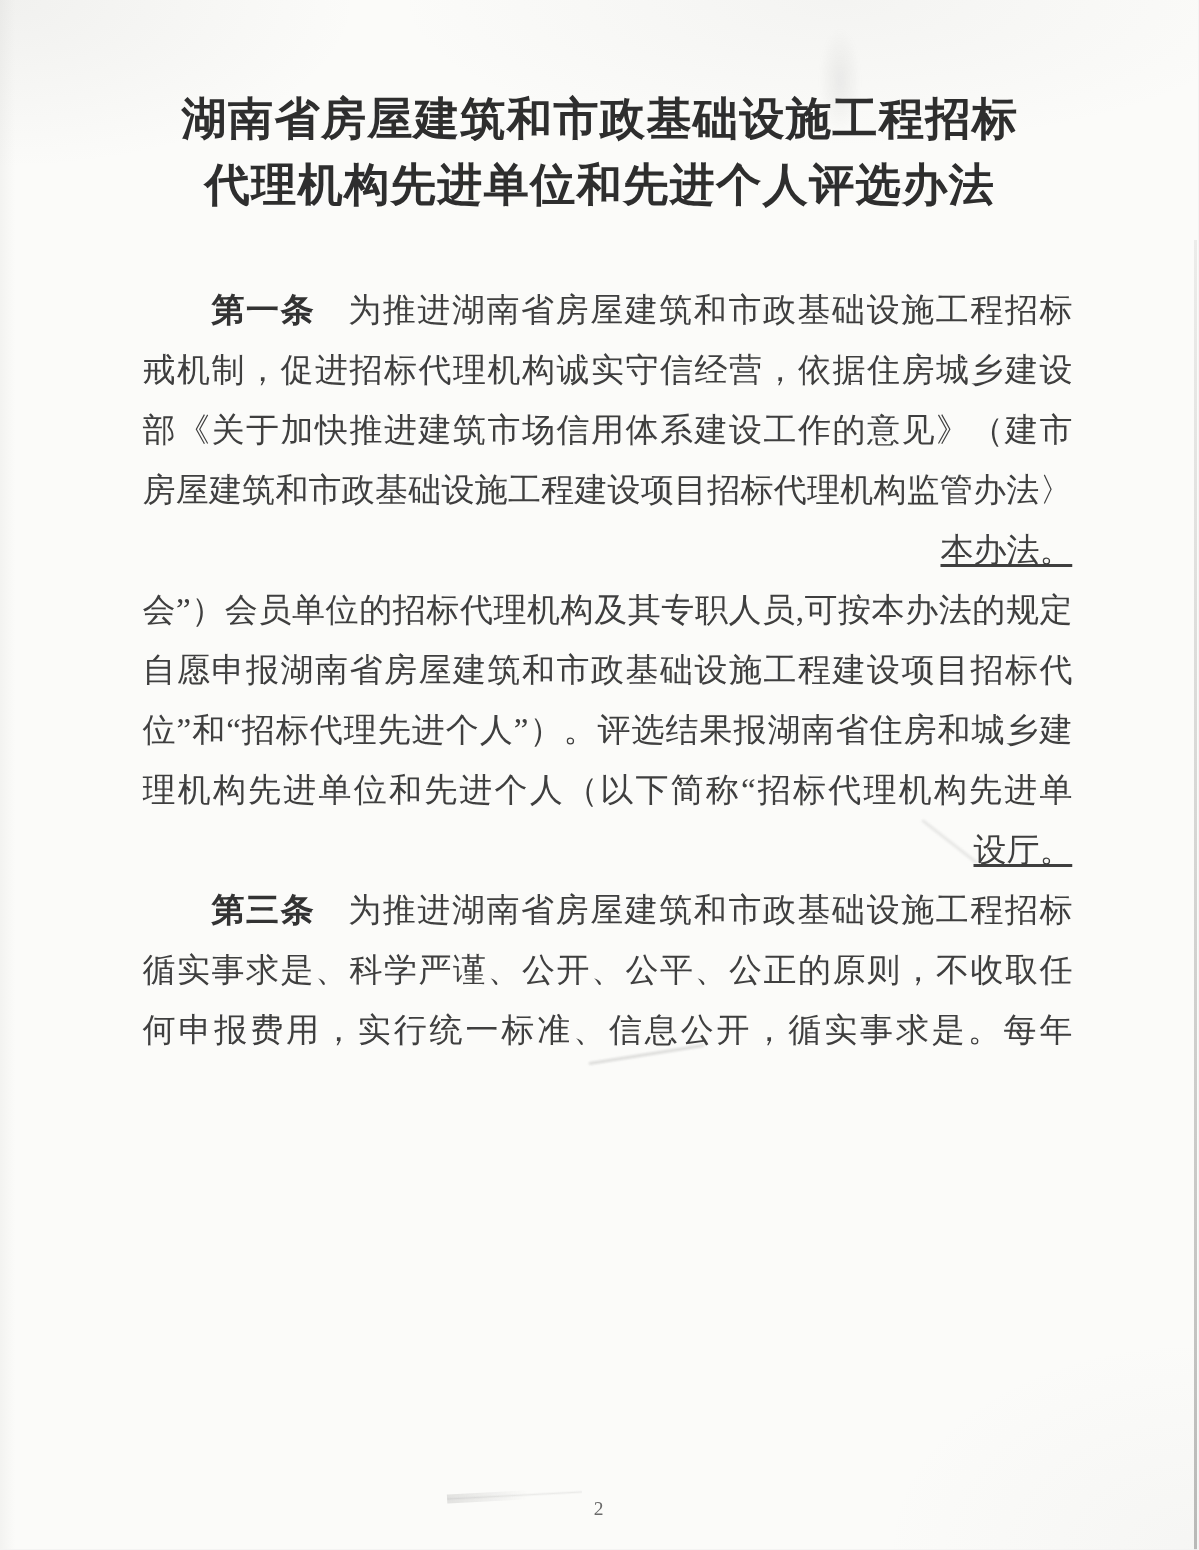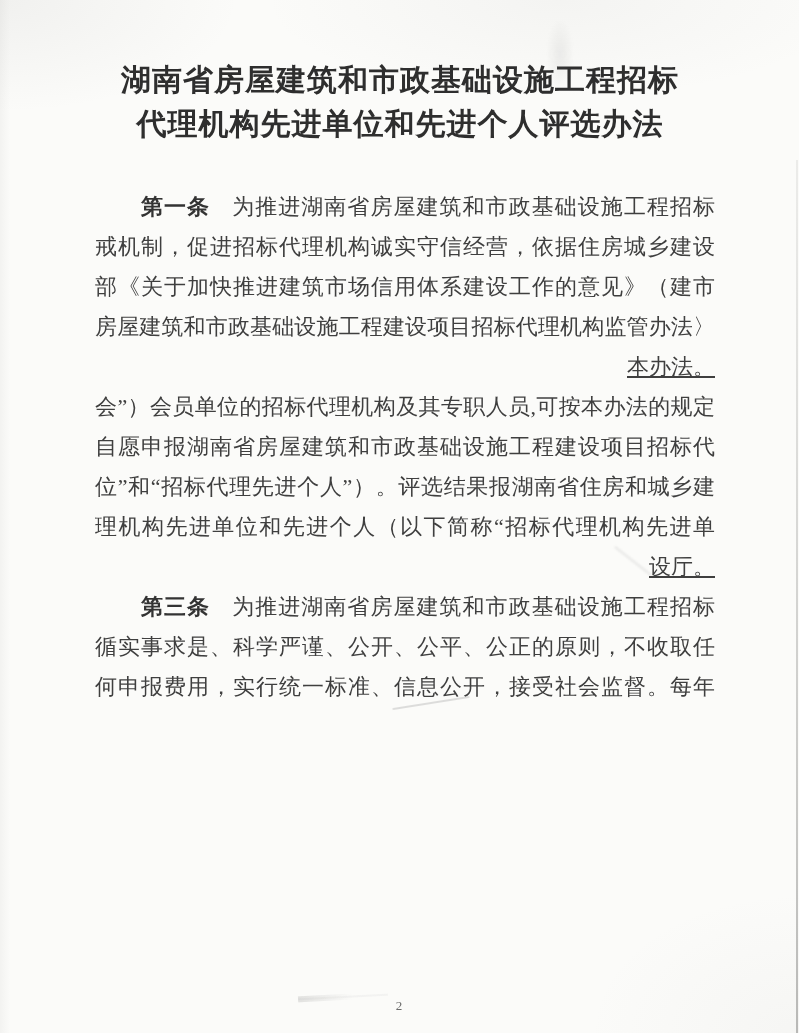--- a/index.html
+++ b/index.html
@@ -120,21 +120,21 @@
     <div class="line end">本办法。</div>
 
     <div class="line jl">会”）会员单位的招标代理机构及其专职人员,可按本办法的规定</div>
     <div class="line jl">自愿申报湖南省房屋建筑和市政基础设施工程建设项目招标代</div>
     <div class="line jl">位”和“招标代理先进个人”）。评选结果报湖南省住房和城乡建</div>
     <div class="line jl">理机构先进单位和先进个人（以下简称“招标代理机构先进单</div>
     <div class="line end">设厅。</div>
 
     <div class="line jl first"><span class="term">第三条</span><span>为推进湖南省房屋建筑和市政基础设施工程招标</span></div>
     <div class="line jl">循实事求是、科学严谨、公开、公平、公正的原则，不收取任</div>
-    <div class="line jl">何申报费用，实行统一标准、信息公开，接受社会监督。每年</div>
+    <div class="line jl">何申报费用，实行统一标准、信息公开，循实事求是。每年</div>
 
   </div>
 
   <div class="page-number">2</div>
 
   <div class="artifact edge-line-right"></div>
   <div class="artifact diag-mark"></div>
   <div class="artifact diag-mark2"></div>
   <div class="artifact smudge-footer"></div>
   <div class="artifact ghost-top"></div>

